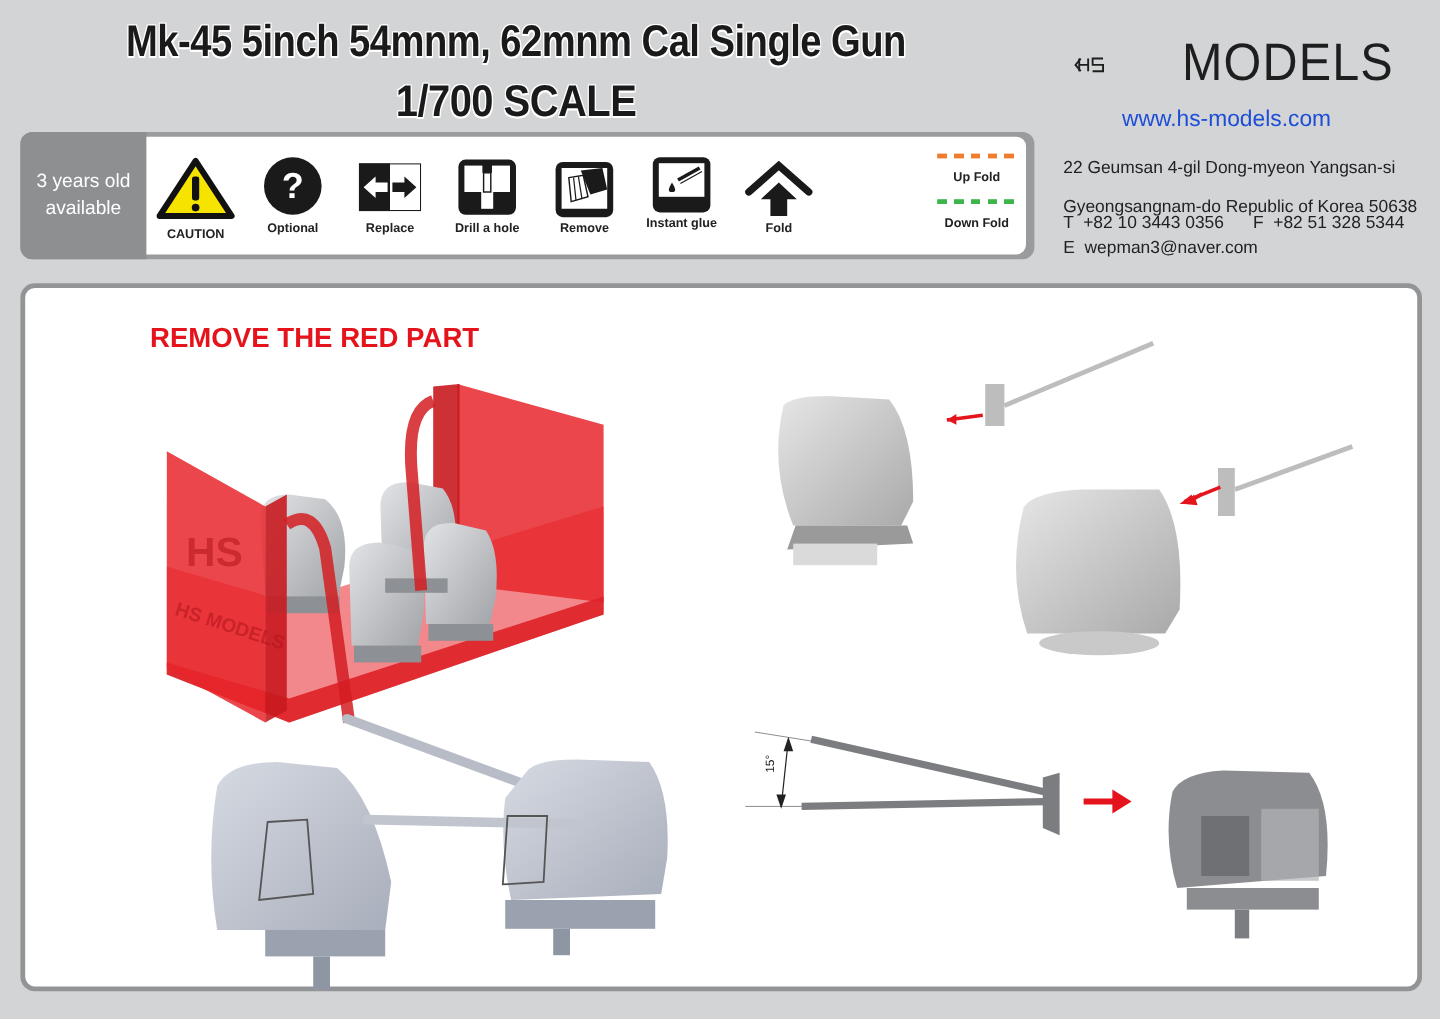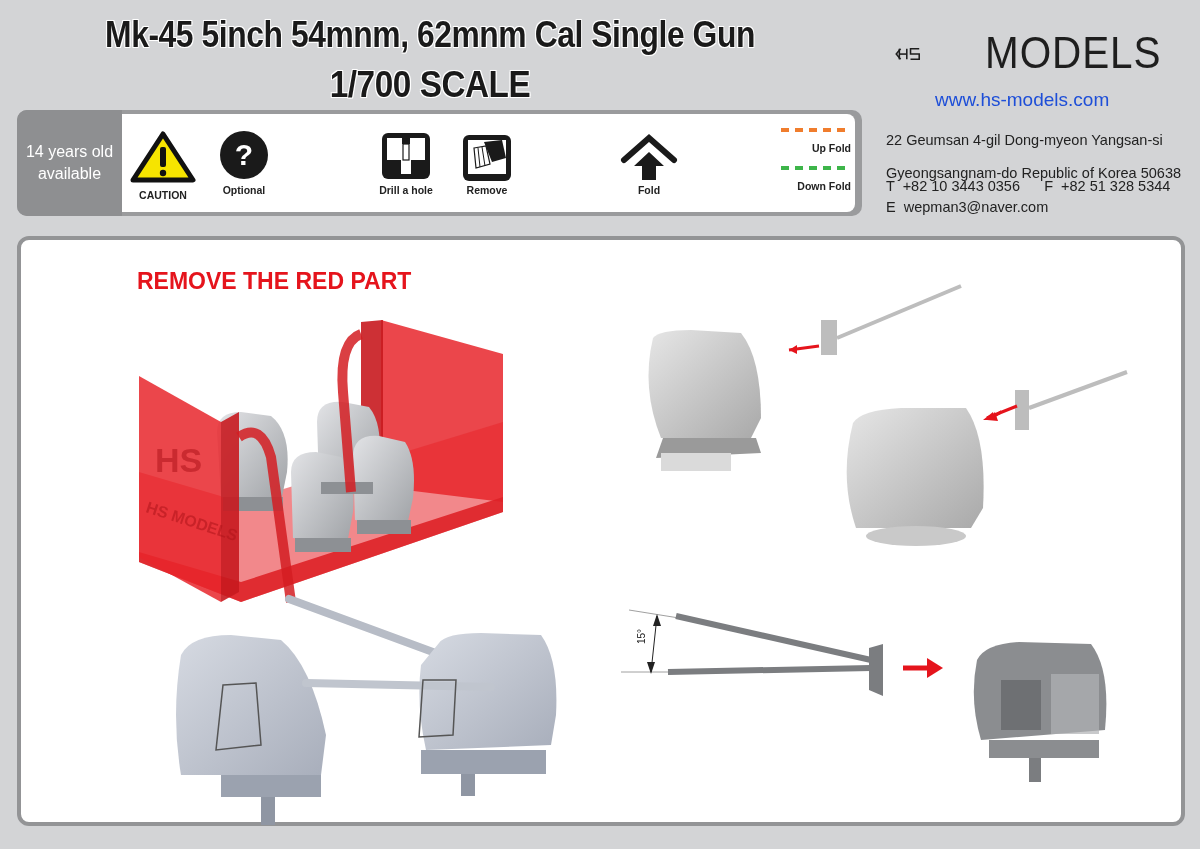--- a/index.html
+++ b/index.html
@@ -21,25 +21,25 @@
   .symbar .age { position:absolute; left:0; top:0; width:105px; height:106px; background:#8e8f91; border-radius:10px 0 0 10px;
                  color:#fff; font-size:16px; text-align:center; display:flex; align-items:center; justify-content:center; line-height:22px; }
   .symbar .white { position:absolute; left:105px; top:4px; width:733px; height:98px; background:#fff; border-radius:0 8px 8px 0; }
   .sym { position:absolute; top:0; width:80px; height:98px; text-align:center; }
   .sym svg { position:absolute; left:50%; top:18px; transform:translateX(-50%); }
   .sym .lbl { position:absolute; left:0; right:0; top:70px; font-size:10.5px; font-weight:bold; color:#222; }
   .fold-legend { position:absolute; left:655px; top:0; width:80px; height:98px; }
   .dash { position:absolute; left:4px; width:64px; height:4px; }
   .dash.up { top:14px; background:repeating-linear-gradient(90deg,#f07d2d 0 8px,transparent 8px 14px); }
   .dash.down { top:52px; background:repeating-linear-gradient(90deg,#3db54a 0 8px,transparent 8px 14px); }
-  .fold-legend .t { position:absolute; left:0; width:74px; text-align:right; font-size:10.5px; font-weight:bold; color:#222; }
+  .fold-legend .t { position:absolute; left:0; width:74px; text-align:center; font-size:10.5px; font-weight:bold; color:#222; }
 
   .panel { position:absolute; left:17px; top:236px; width:1160px; height:582px; background:#fff;
            border:4px solid #939496; border-radius:12px; box-sizing:content-box; }
-  .remove-red { position:absolute; left:116px; top:28px; font-size:23px; font-weight:bold; color:#e5141c; }
+  .remove-red { position:absolute; left:104px; top:28px; font-size:23px; font-weight:bold; color:#e5141c; }
   .fig { position:absolute; }
 </style>
 </head>
 <body>
 
 <div class="title l1">Mk-45 5inch 54mnm, 62mnm Cal Single Gun</div>
 <div class="title l2">1/700 SCALE</div>
 
 <svg class="brand" viewBox="0 0 290 48" style="width:90px;left:895px;top:34px;height:42px;">
   <g fill="none" stroke="#1e1e1e" stroke-width="5" stroke-linejoin="miter">
@@ -52,41 +52,50 @@
 </svg>
 <div class="brand-text">MODELS</div>
 <div class="website">www.hs-models.com</div>
 <div class="addr" style="top:132px">22 Geumsan 4-gil Dong-myeon Yangsan-si</div>
 <div class="addr" style="top:165px">Gyeongsangnam-do Republic of Korea 50638</div>
 <div class="addr" style="top:178px; white-space:pre">T  +82 10 3443 0356      F  +82 51 328 5344</div>
 <div class="addr" style="top:199px; white-space:pre">E  wepman3@naver.com</div>
 
 <div class="symbar">
   <div class="age">
-    <div><span>14 years old</span><br><span>available</span></div>
+    <div><span>3 years old</span><br><span>available</span></div>
   </div>
   <div class="white">
 
     <div class="sym" style="left:1px">
       <svg width="66" height="52" viewBox="0 0 66 52" style="top:17px">
         <polygon points="33,3 63,49 3,49" fill="#f6e400" stroke="#111" stroke-width="5" stroke-linejoin="round"></polygon>
         <rect x="30" y="16" width="6" height="20" rx="2" fill="#111"></rect>
         <circle cx="33" cy="42" r="3.2" fill="#111"></circle>
       </svg>
       <div class="lbl" style="top:75px">CAUTION</div>
     </div>
 
     <div class="sym" style="left:82px">
       <svg width="50" height="50" viewBox="0 0 50 50" style="top:16px">
         <circle cx="25" cy="25" r="24" fill="#1a1a1a"></circle>
         <text x="25" y="35" text-anchor="middle" font-size="30" font-weight="bold" fill="#fff" font-family="Liberation Sans, sans-serif">?</text>
       </svg>
       <div class="lbl">Optional</div>
     </div>
 
+    <div class="sym" style="left:163px">
+      <svg width="52" height="40" viewBox="0 0 52 40" style="top:22px">
+        <rect x="0.5" y="0.5" width="51" height="39" fill="#fff" stroke="#1a1a1a"></rect>
+        <rect x="0" y="0" width="26" height="40" fill="#1a1a1a"></rect>
+        <polygon points="4,20 14,11 14,16 24,16 24,24 14,24 14,29" fill="#fff"></polygon>
+        <polygon points="48,20 38,11 38,16 28,16 28,24 38,24 38,29" fill="#1a1a1a"></polygon>
+      </svg>
+      <div class="lbl">Replace</div>
+    </div>
 
     <div class="sym" style="left:325px">
       <svg width="50" height="48" viewBox="0 0 50 48" style="top:20px">
         <rect x="1" y="1" width="48" height="46" rx="6" fill="#1a1a1a"></rect>
         <polygon points="6,6 44,6 44,40 6,40" fill="#fff"></polygon>
         <polygon points="22,8 40,6 44,24 30,28" fill="#1a1a1a"></polygon>
         <polygon points="12,14 24,12 28,30 14,34" fill="#fff" stroke="#1a1a1a" stroke-width="1.2"></polygon>
         <line x1="16" y1="14" x2="18" y2="33" stroke="#1a1a1a" stroke-width="1"></line>
         <line x1="20" y1="13" x2="23" y2="32" stroke="#1a1a1a" stroke-width="1"></line>
       </svg>
@@ -97,20 +106,30 @@
       <svg width="50" height="48" viewBox="0 0 50 48" style="top:18px">
         <rect x="1" y="1" width="48" height="46" rx="6" fill="#1a1a1a"></rect>
         <rect x="6" y="6" width="38" height="22" fill="#fff"></rect>
         <rect x="20" y="26" width="10" height="16" fill="#fff"></rect>
         <rect x="21" y="4" width="8" height="8" fill="#1a1a1a"></rect>
         <rect x="22" y="12" width="6" height="16" fill="#fff" stroke="#1a1a1a" stroke-width="1.2"></rect>
       </svg>
       <div class="lbl">Drill a hole</div>
     </div>
 
+    <div class="sym" style="left:406px">
+      <svg width="50" height="48" viewBox="0 0 50 48" style="top:16px">
+        <rect x="1" y="1" width="48" height="46" rx="6" fill="#1a1a1a"></rect>
+        <rect x="6" y="6" width="38" height="28" fill="#fff"></rect>
+        <line x1="22" y1="20" x2="40" y2="10" stroke="#1a1a1a" stroke-width="3"></line>
+        <line x1="24" y1="23" x2="42" y2="13" stroke="#1a1a1a" stroke-width="1"></line>
+        <path d="M17,22 C14,27 13,30 17,30 C21,30 20,27 17,22Z" fill="#1a1a1a"></path>
+      </svg>
+      <div class="lbl" style="top:66px">Instant glue</div>
+    </div>
 
     <div class="sym" style="left:487px">
       <svg width="58" height="46" viewBox="0 0 58 46" style="top:20px">
         <polyline points="4,26 29,4 54,26" fill="none" stroke="#1a1a1a" stroke-width="6" stroke-linecap="round" stroke-linejoin="miter"></polyline>
         <polygon points="29,18 44,32 36,32 36,46 22,46 22,32 14,32" fill="#1a1a1a"></polygon>
       </svg>
       <div class="lbl">Fold</div>
     </div>
 
 

